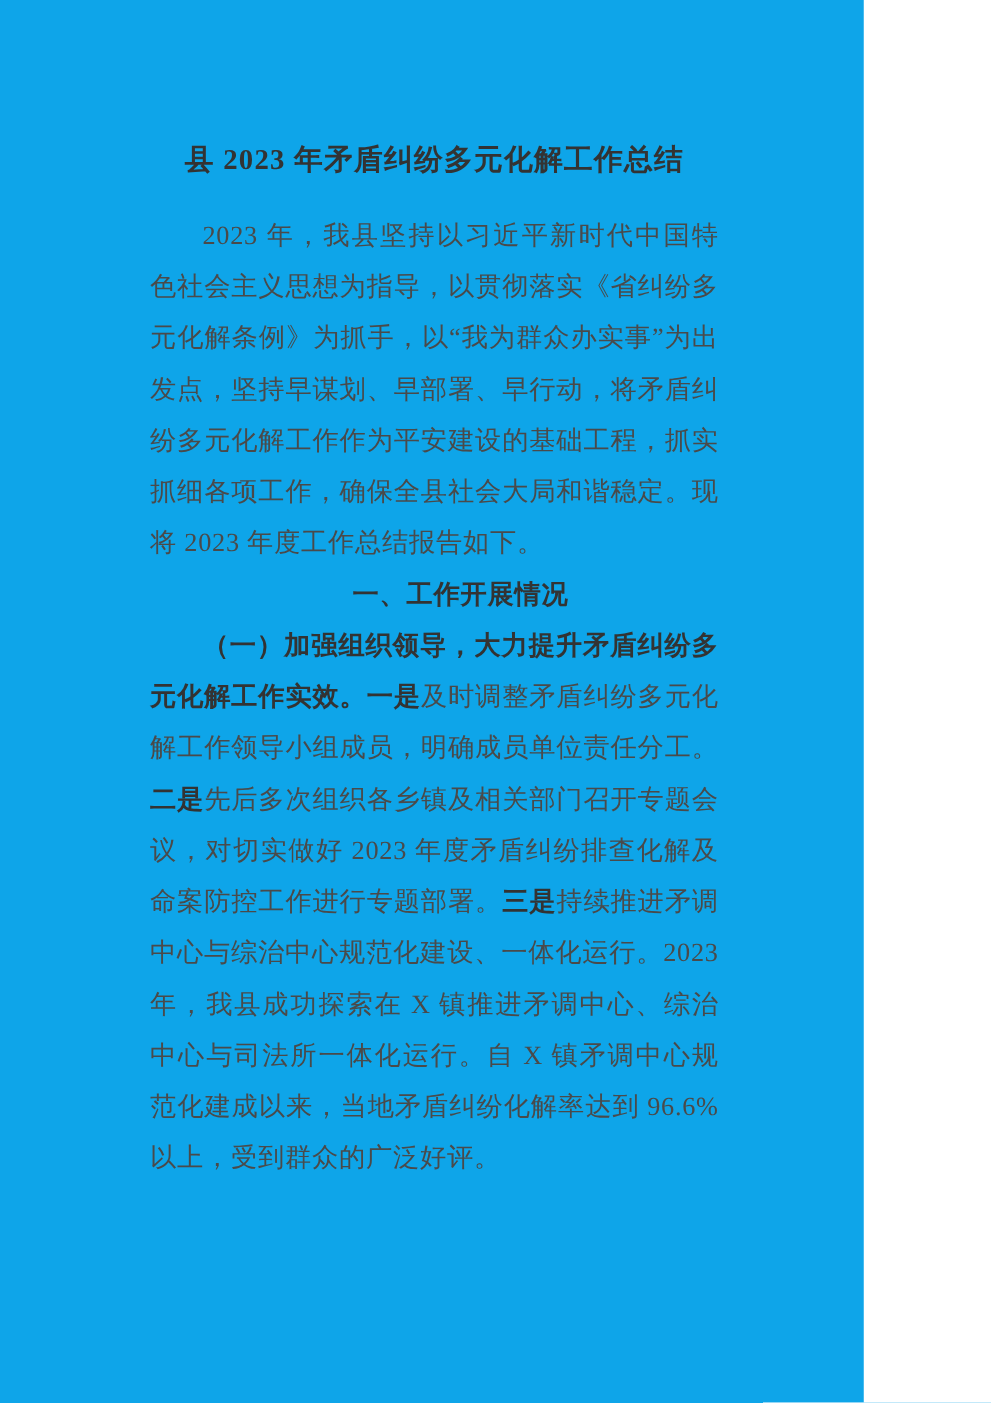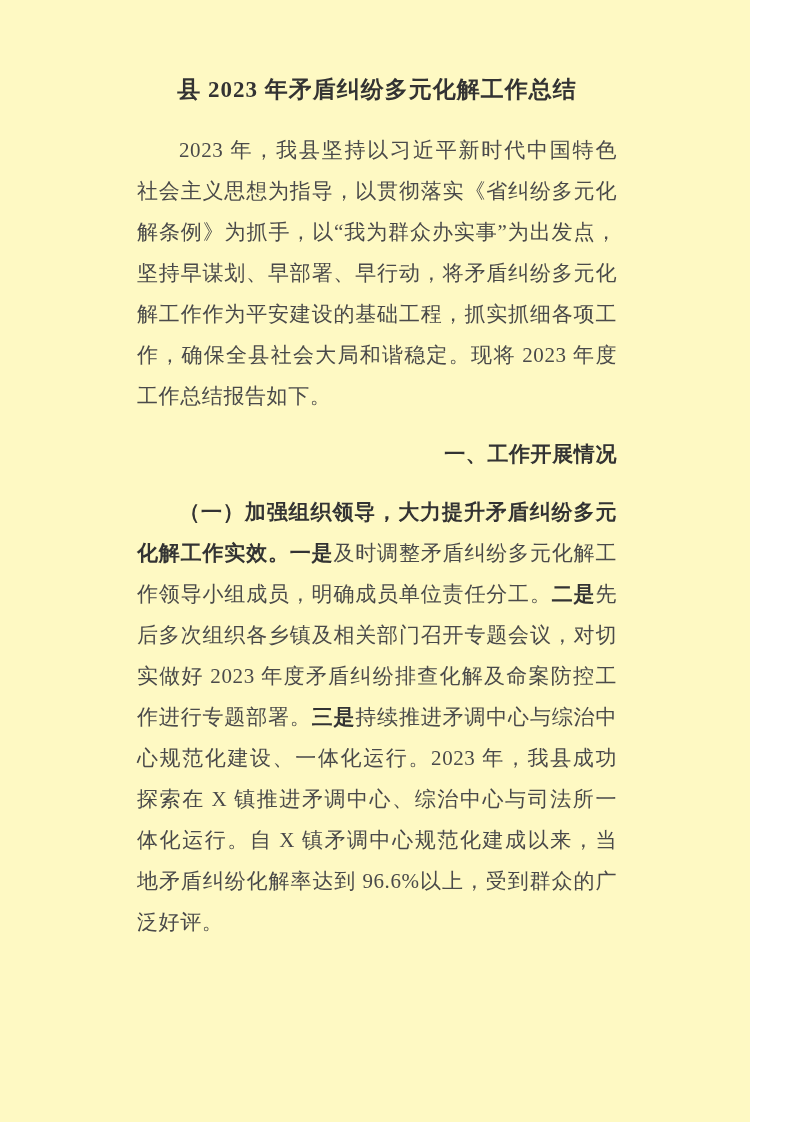--- a/index.html
+++ b/index.html
@@ -8,50 +8,50 @@
     background: #ffffff;
   }
   body {
     width: 793px;
     height: 1122px;
     font-family: "Liberation Serif", "DejaVu Serif", serif;
     overflow: hidden;
   }
   .page {
     box-sizing: border-box;
-    width: 750px;
+    width: 691px;
     height: 1122px;
-    background: #fef9c3;
-    padding: 68px 116px 40px 120px;
+    background: #0ea5e9;
+    padding: 106px 116px 40px 120px;
     overflow: hidden;
   }
   .doc-title {
     margin: 0 0 18px 0;
     font-size: 23px;
     line-height: 44px;
     font-weight: 700;
     text-align: center;
     color: #333333;
     letter-spacing: 1px;
   }
   .para {
-    margin: 17px;
+    margin: 0;
     font-size: 21px;
     line-height: 41px;
     color: #4a4a4a;
     text-align: justify;
     text-justify: inter-ideograph;
     text-indent: 2em;
     letter-spacing: 0.6px;
     word-break: break-all;
   }
   .para.heading {
     font-weight: 700;
     color: #333333;
-    text-align: right;
+    text-align: center;
   }
   .run.bold {
     font-weight: 700;
     color: #333333;
   }
 </style>
 </head>
 <body>
 
 <div class="page">

